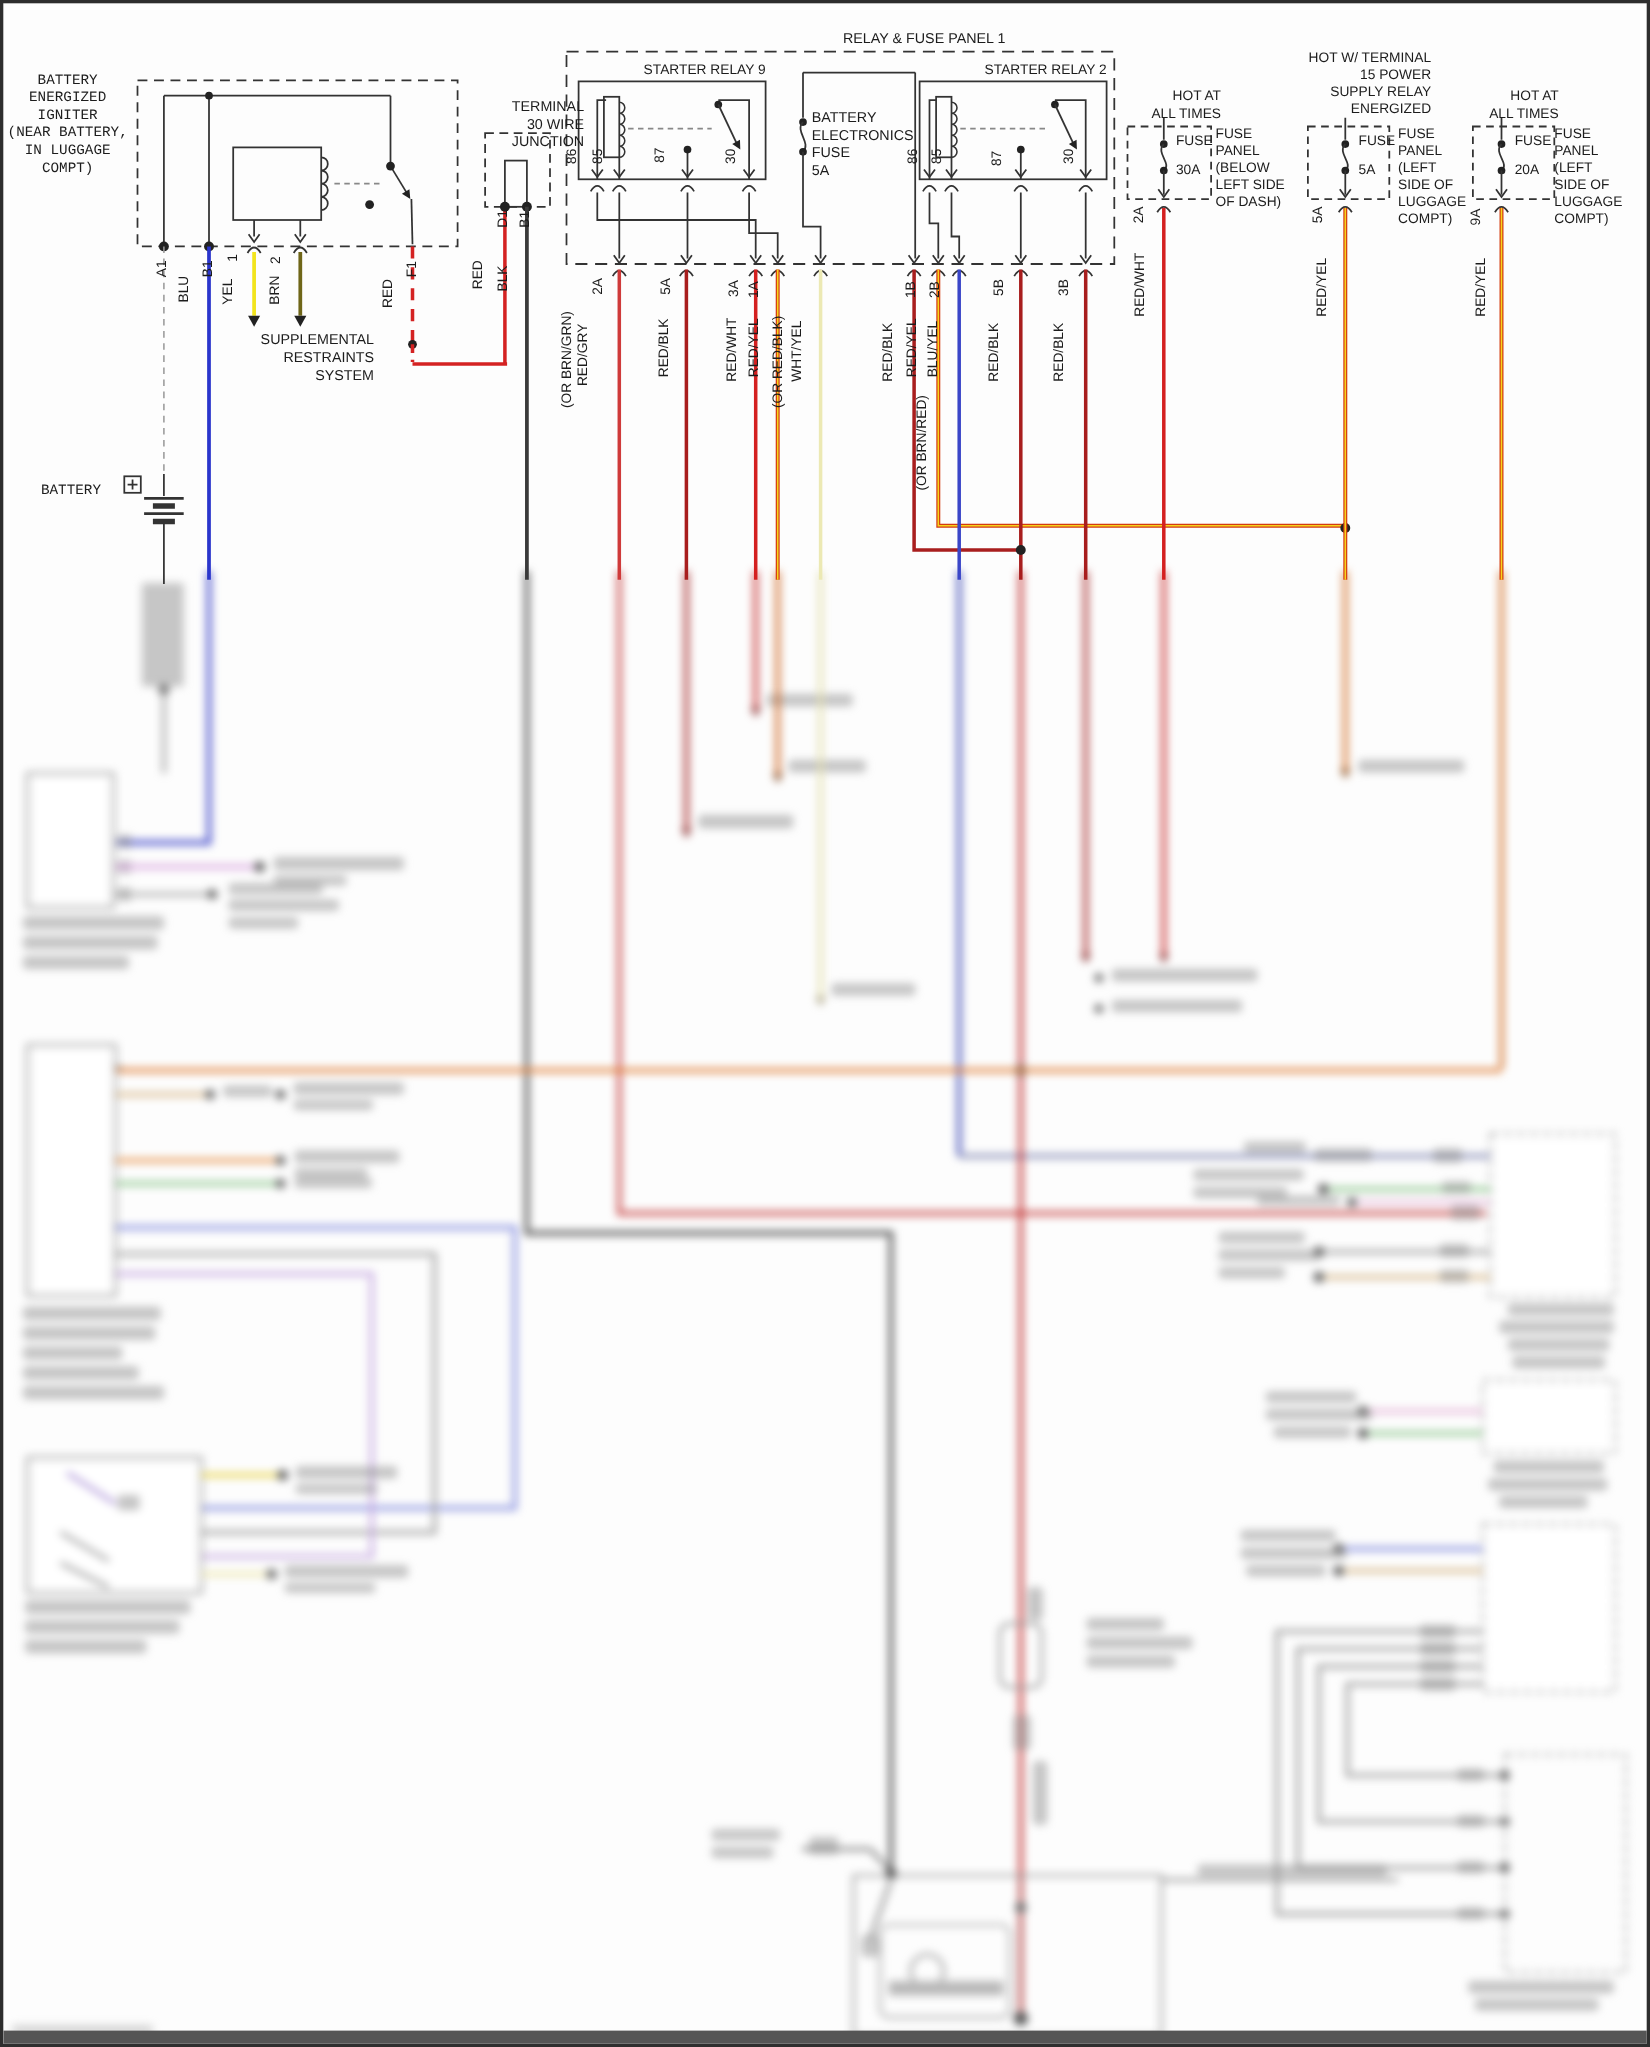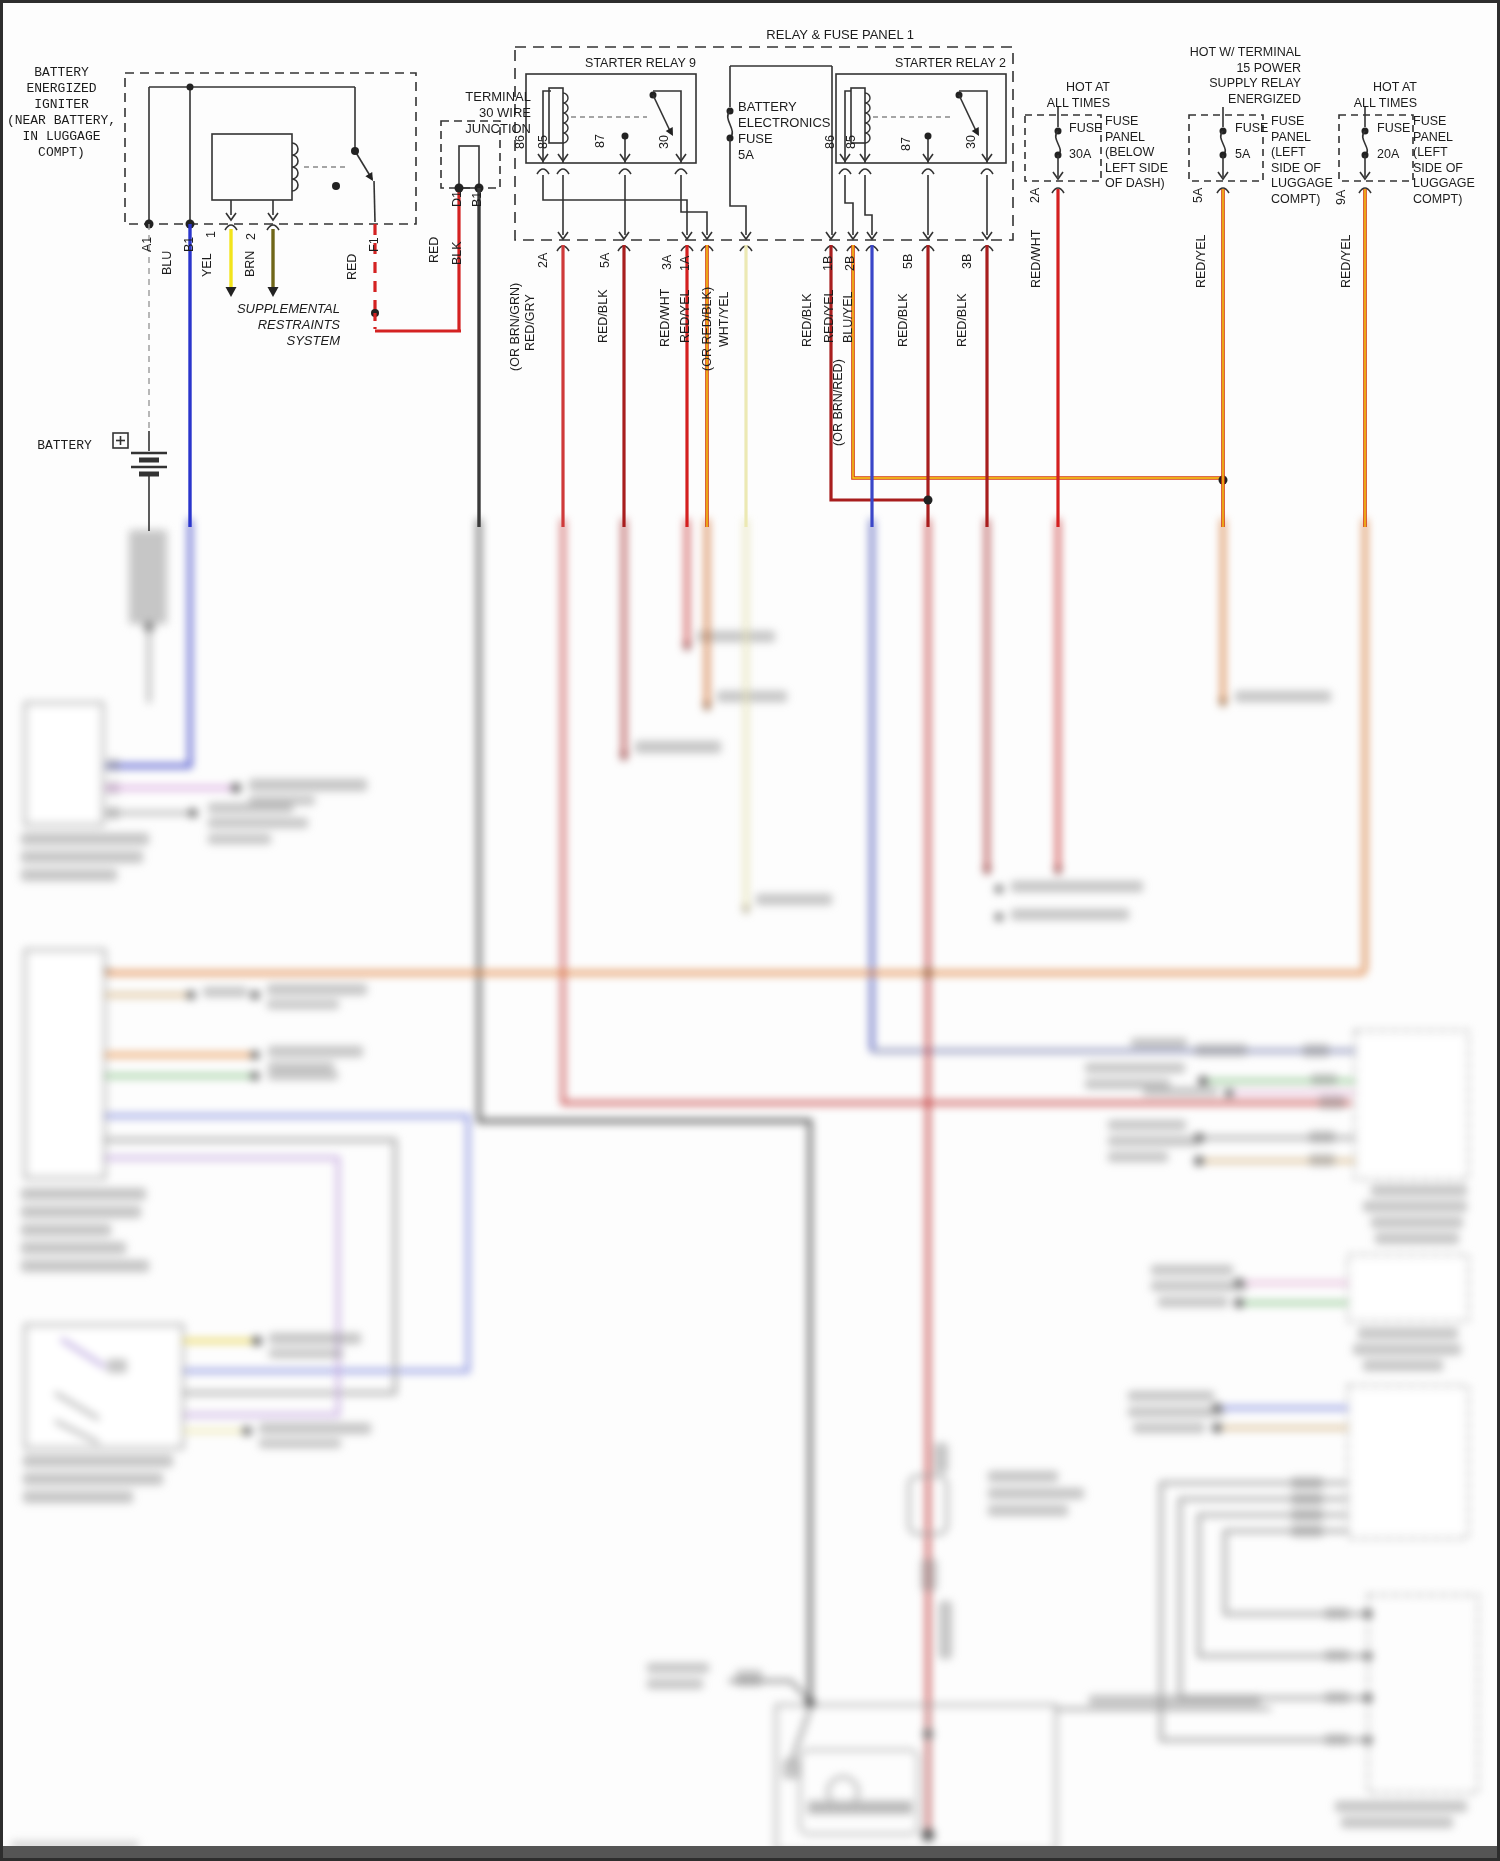--- a/index.html
+++ b/index.html
@@ -484,21 +484,21 @@
 
 <div class="hl rt" style="left:0;top:62px;width:117px;">
   <div>BATTERY</div>
   <div>ENERGIZED</div>
   <div>IGNITER</div>
   <div>(NEAR BATTERY,</div>
   <div>IN LUGGAGE</div>
   <div>COMPT)</div>
 </div>
 
-<div class="hl ctr" style="left:177px;top:298px;width:160px;font-style:italic;">
+<div class="hl ctr" style="left:177px;top:298px;width:160px;">
   <div>SUPPLEMENTAL</div>
   <div>RESTRAINTS</div>
   <div>SYSTEM</div>
 </div>
 
 <div class="hl rt" style="left:18px;top:435px;width:87px;">BATTERY</div>
 
 <div class="hl ctr" style="left:408px;top:56px;width:120px;margin-top:30px;">
   <div>TERMINAL</div>
   <div>30 WIRE</div>

